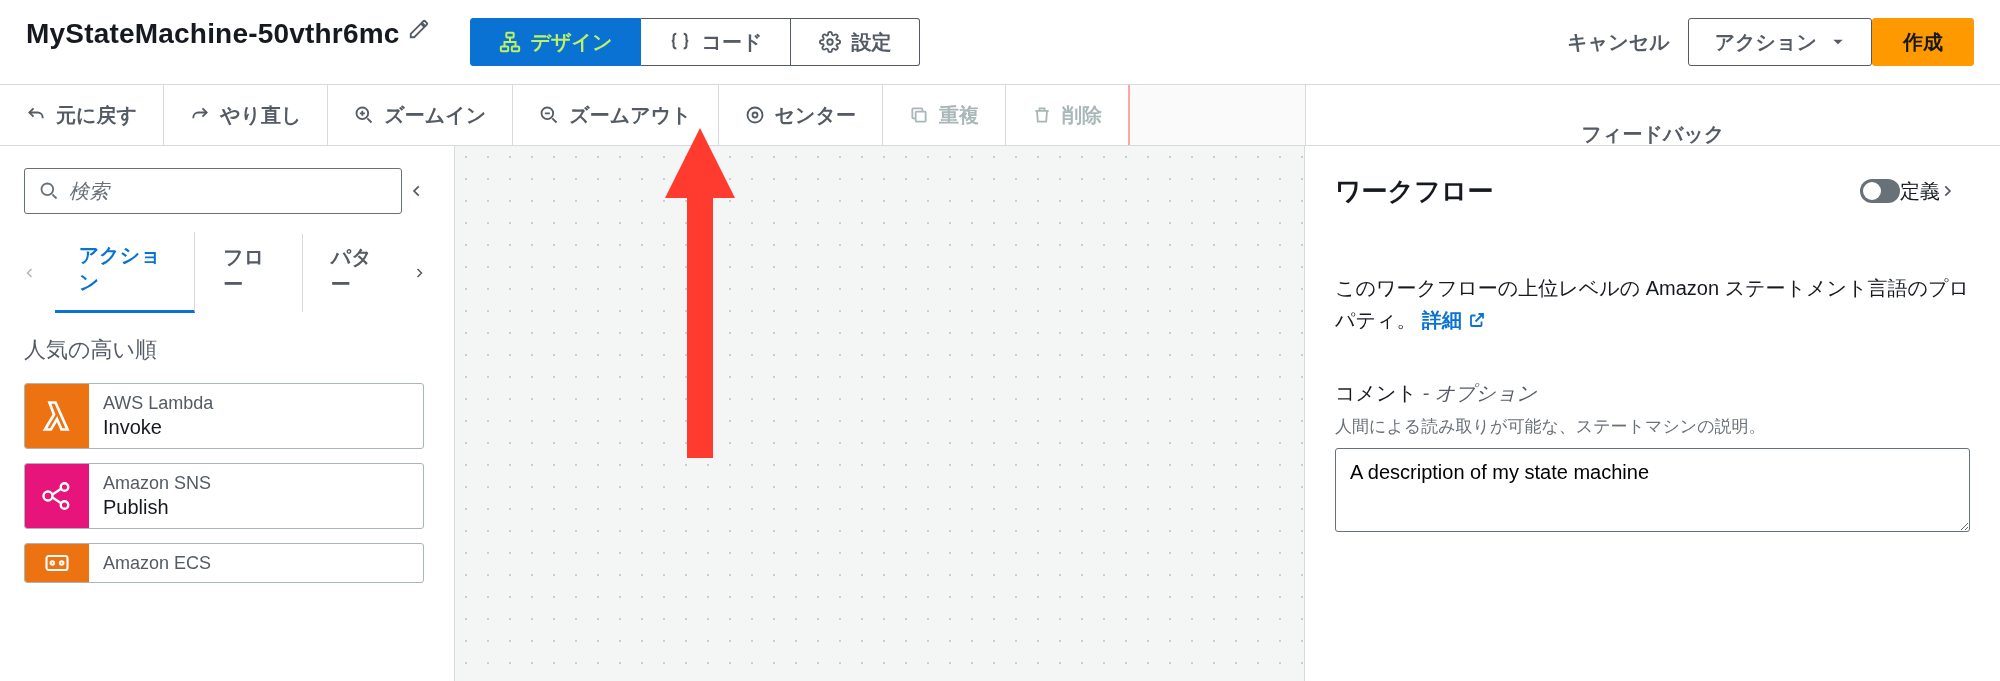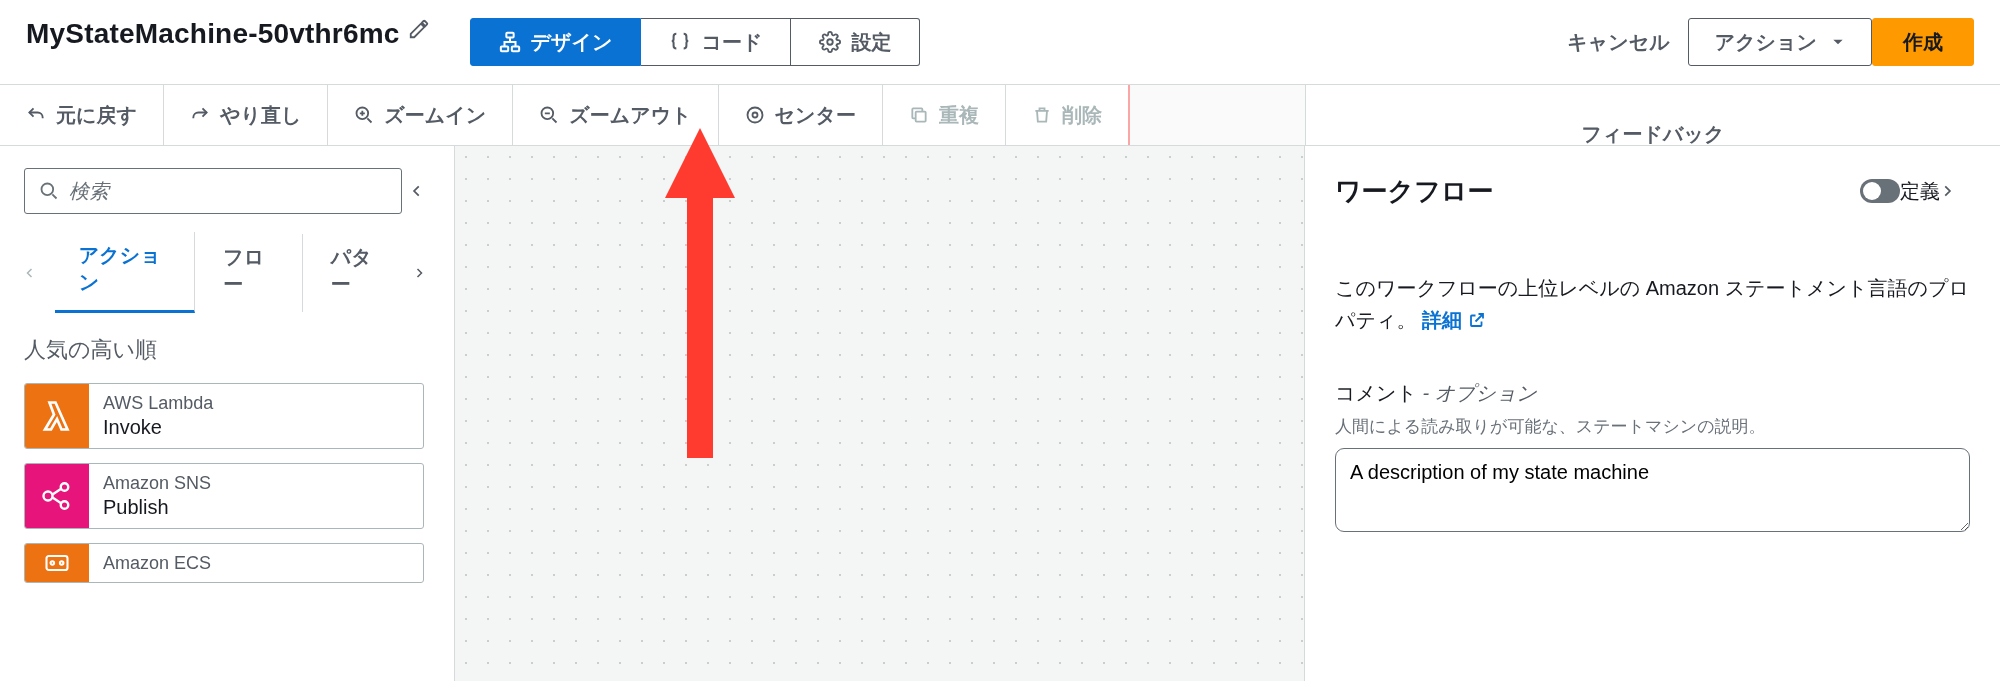--- a/index.html
+++ b/index.html
@@ -42,21 +42,21 @@
     font-weight: 700;
     color: #545b64;
     cursor: pointer;
   }
   .segmented button + button { border-left: none; }
   .segmented button:first-child { border-radius: 3px 0 0 3px; }
   .segmented button:last-child  { border-radius: 0 3px 3px 0; }
   .segmented button.active {
     background: #0972d3;
     border-color: #0972d3;
-    color: #ffffff;
+    color: #bef264;
     font-family: Liberation Mono, monospace;
   }
 
   .btn {
     height: 48px;
     border: none;
     background: transparent;
     font-size: 20px;
     font-weight: 700;
     color: #545b64;
@@ -246,21 +246,21 @@
   .link { color: #0972d3; font-weight: 700; text-decoration: none; }
   .ext-icon { color: #0972d3; vertical-align: -2px; }
 
   .field-label { font-size: 20px; margin-top: 28px; }
   .field-label .opt { font-style: italic; color: #545b64; }
   .field-help { font-size: 17px; color: #687078; margin-top: 8px; }
   textarea {
     margin-top: 10px;
     width: 100%;
     border: 1.5px solid #687078;
-    border-radius: 9px;
+    border-radius: 3px;
     padding: 12px 14px;
     font-size: 20px;
     resize: vertical;
     height: 84px;
     font-family: inherit;
   }
 
   
   svg { display: block; }
 </style>

